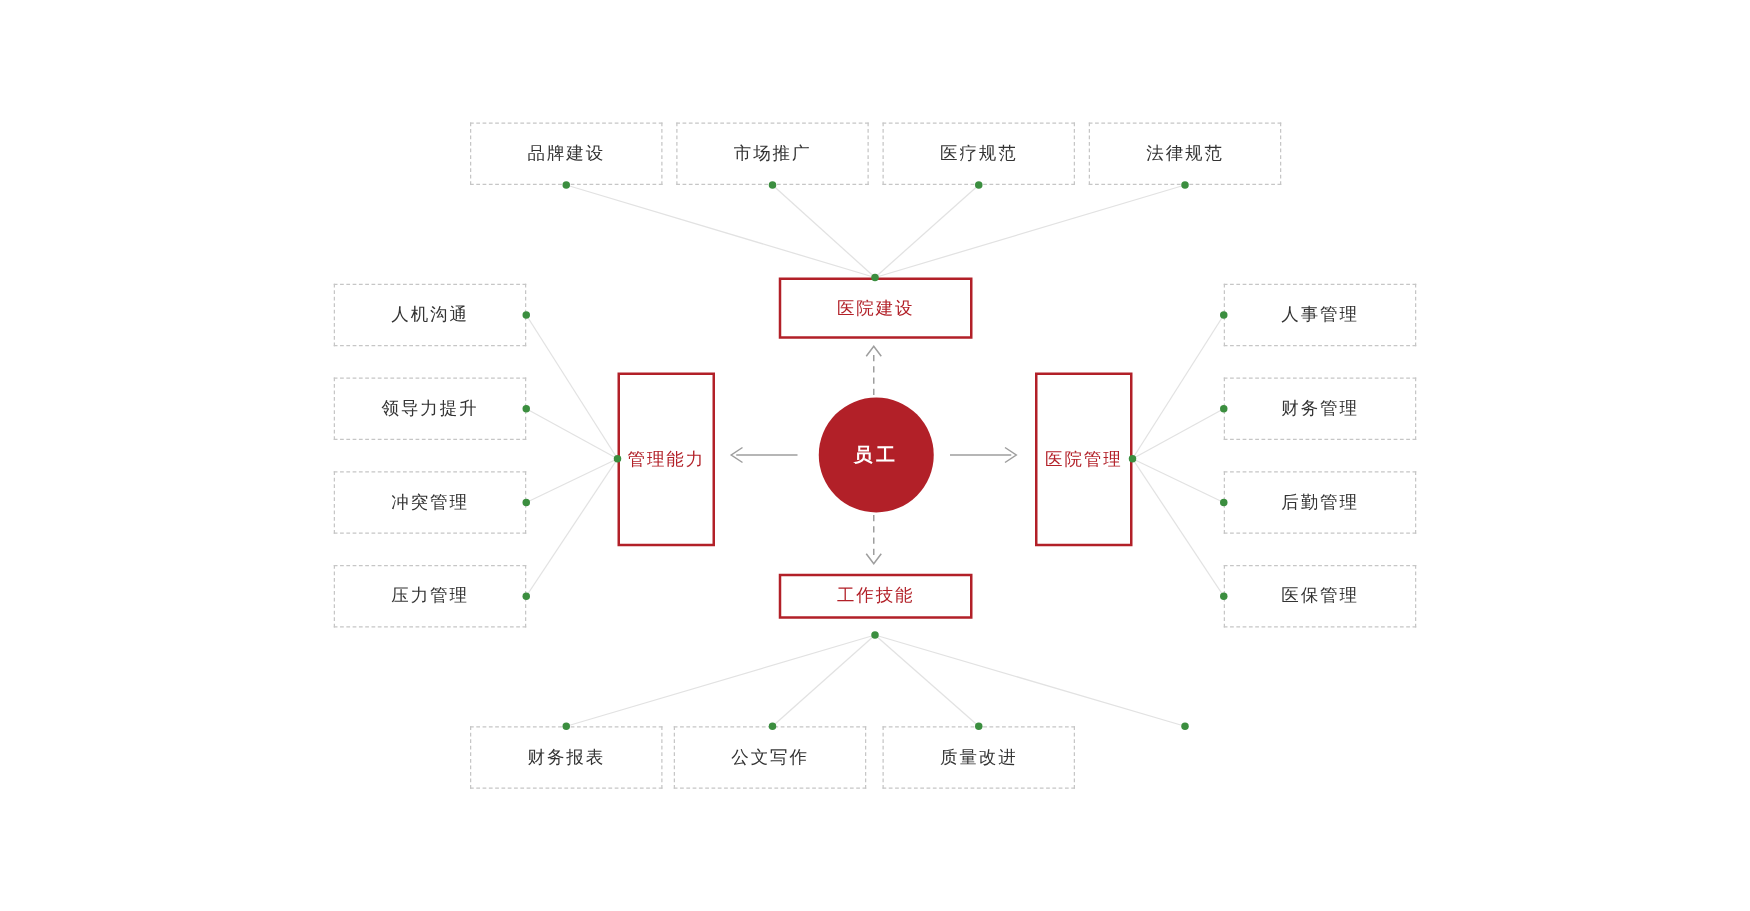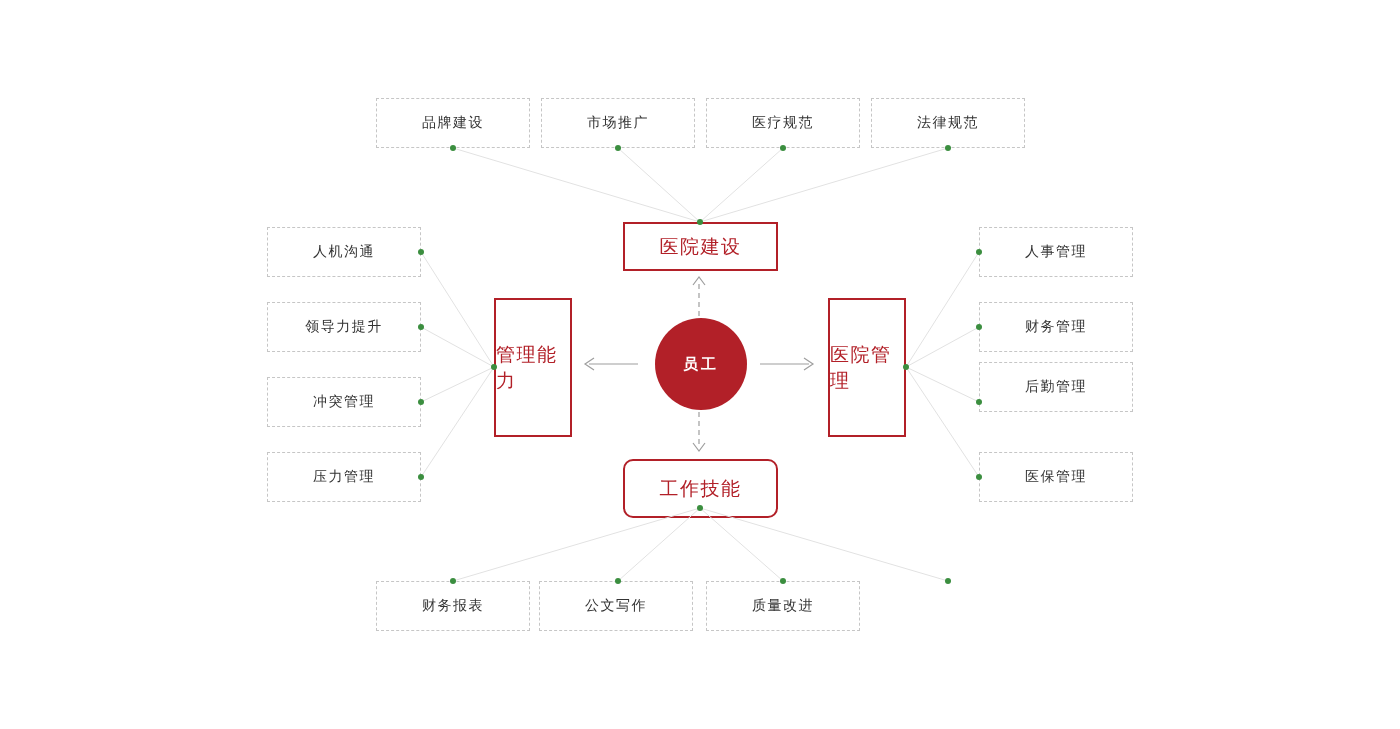--- a/index.html
+++ b/index.html
@@ -24,24 +24,24 @@
     border:1px dashed var(--dashed-border-gray);
     background:var(--background);
     display:flex;align-items:center;justify-content:center;
     font-size:14px;color:var(--leaf-text);letter-spacing:1.5px;
   }
   .branch{
     position:absolute;box-sizing:border-box;
     border:2px solid var(--accent-red);
     background:var(--background);
     display:flex;align-items:center;justify-content:center;
-    font-size:19px;color:var(--accent-red);letter-spacing:1.5px;
+    font-size:14px;color:var(--accent-red);letter-spacing:1.5px;
   }
   #branch-top   {left:623px;top:222px;width:155px;height:49px;}
-  #branch-bottom{left:623px;top:459px;width:155px;height:59px;border-radius:10px;}
+  #branch-bottom{left:623px;top:459px;width:155px;height:36px;}
   #branch-left  {left:494px;top:298px;width:78px;height:139px;}
   #branch-right {left:828px;top:298px;width:78px;height:139px;justify-content:center;}
   .center-circle{
     position:absolute;left:655px;top:318px;width:92px;height:92px;
     border-radius:50%;background:var(--accent-red);
     display:flex;align-items:center;justify-content:center;
     color:var(--circle-text);font-size:15px;font-weight:600;letter-spacing:3px;
   }
   svg.connector-layer{position:absolute;left:0;top:0;pointer-events:none;}
   .cline{stroke:var(--connector-gray);stroke-width:1;fill:none;}
@@ -80,21 +80,21 @@
   <div class="leaf" style="left:267px;top:452px">
       <span>压力管理</span>
     </div>
 
   <div class="leaf" style="left:979px;top:227px">
       <span>人事管理</span>
     </div>
   <div class="leaf" style="left:979px;top:302px">
       <span>财务管理</span>
     </div>
-  <div class="leaf" style="left:979px;top:362px">
+  <div class="leaf" style="left:979px;top:377px">
       <span>后勤管理</span>
     </div>
   <div class="leaf" style="left:979px;top:452px">
       <span>医保管理</span>
     </div>
 
   <div class="leaf" style="left:376px;top:581px">
       <span>财务报表</span>
     </div>
   <div class="leaf" style="left:539px;top:581px">

